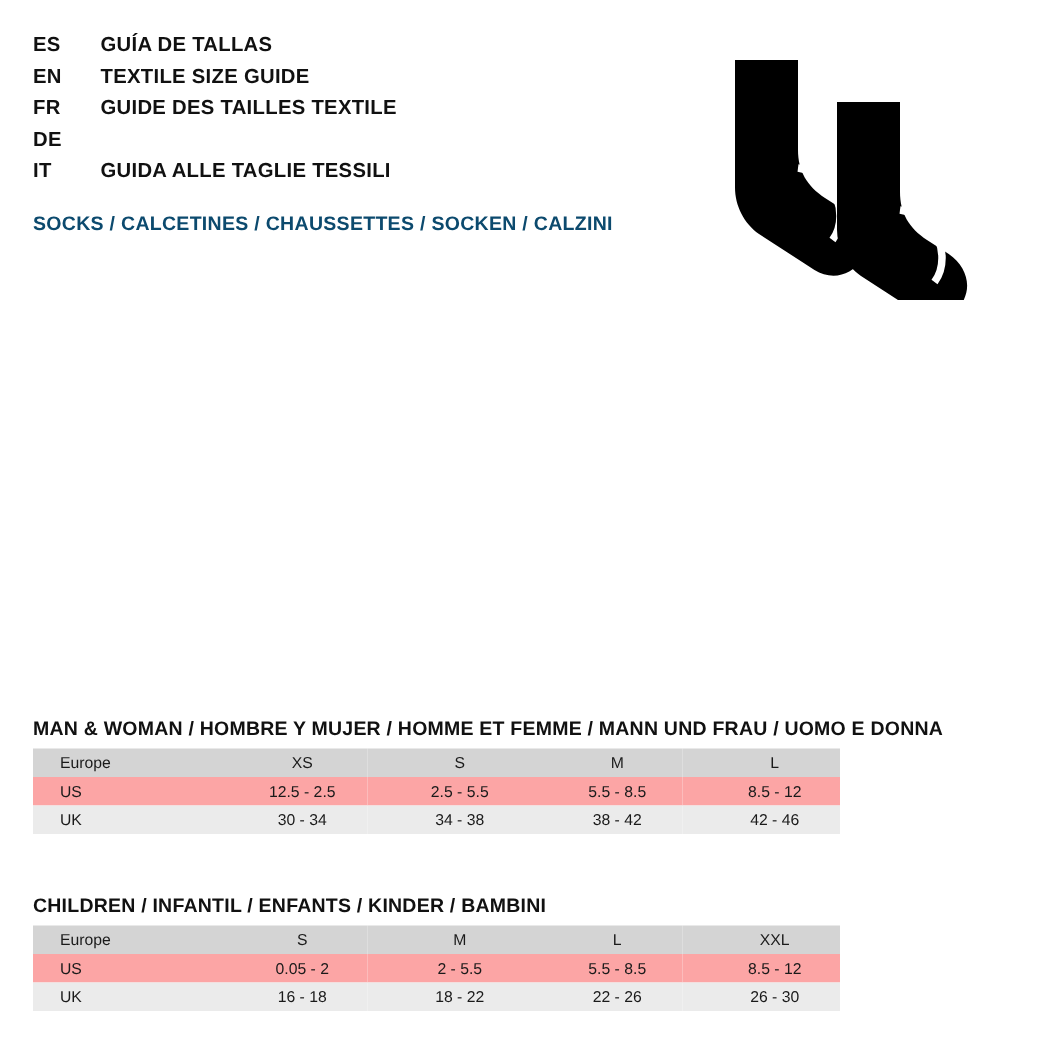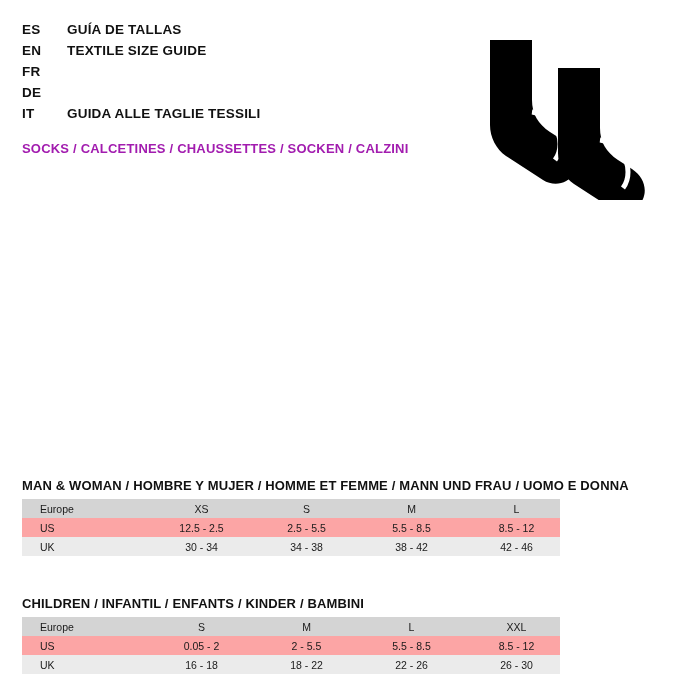--- a/index.html
+++ b/index.html
@@ -42,21 +42,21 @@
     font-weight: bold;
     letter-spacing: 0.2px;
     color: #111;
     white-space: nowrap;
   }
   .subtitle {
     margin-top: 15px;
     font-size: 13px;
     font-weight: bold;
     letter-spacing: 0.2px;
-    color: #a21caf;
+    color: #0c4a6e;
   }
 
   
   .socks {
     position: absolute;
     top: 40px;
     left: 470px;
     width: 190px;
     height: 160px;
   }
@@ -115,20 +115,21 @@
     <span class="lang-title">GUÍA DE TALLAS</span>
   </div>
 
   <div class="lang-row">
     <span class="lang-code">EN</span>
     <span class="lang-title">TEXTILE SIZE GUIDE</span>
   </div>
 
   <div class="lang-row">
     <span class="lang-code">FR</span>
+    <span class="lang-title">GUIDE DES TAILLES TEXTILE</span>
   </div>
 
   <div class="lang-row">
     <span class="lang-code">DE</span>
   </div>
 
   <div class="lang-row">
     <span class="lang-code">IT</span>
     <span class="lang-title">GUIDA ALLE TAGLIE TESSILI</span>
   </div>

